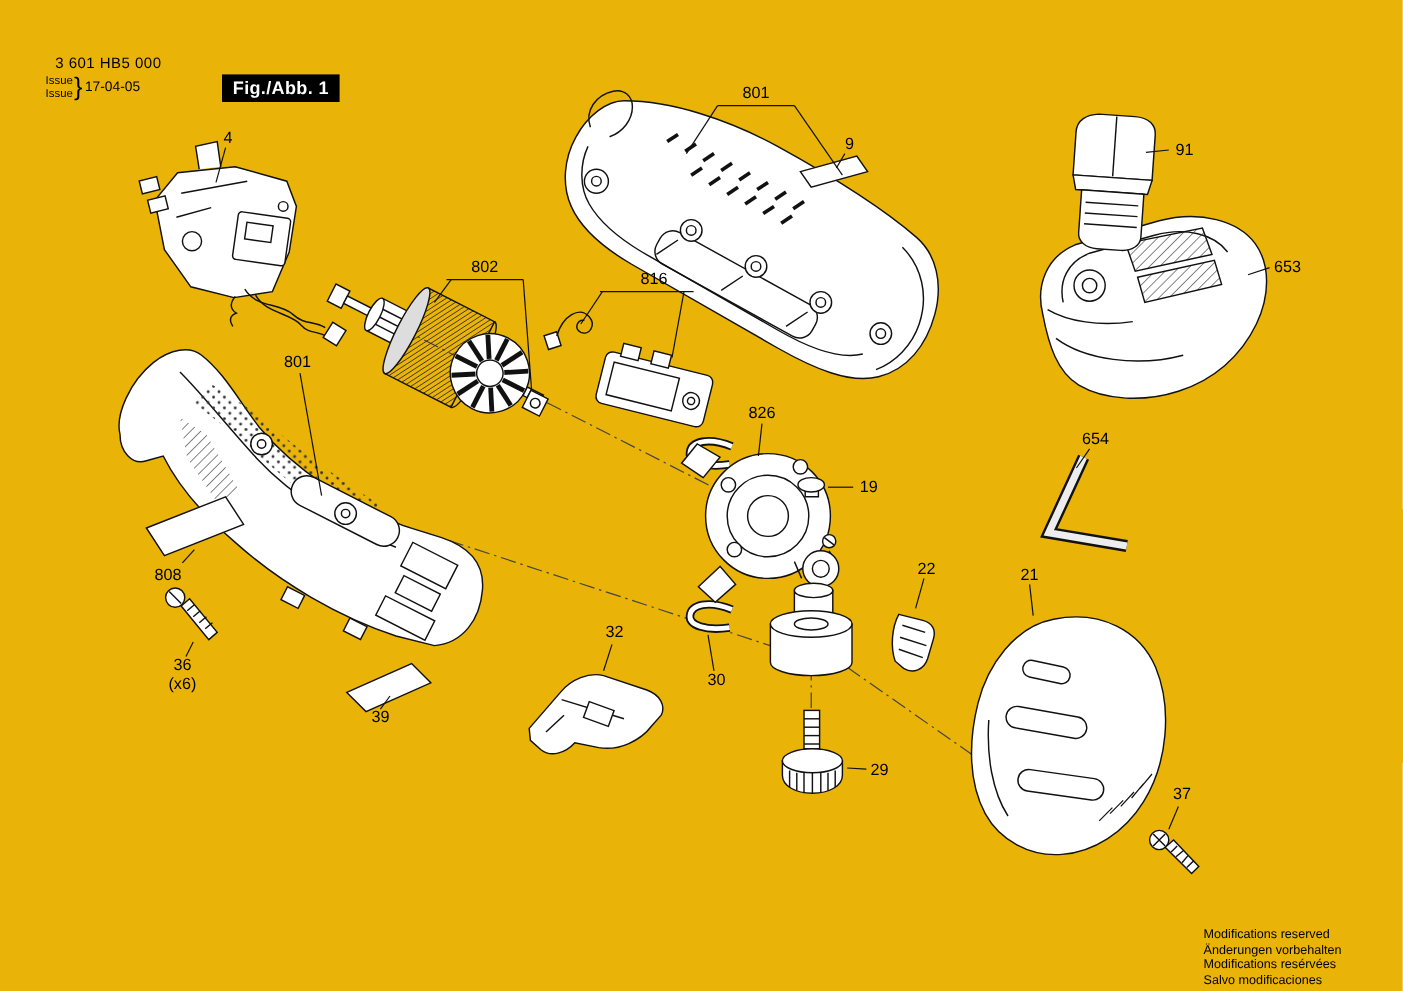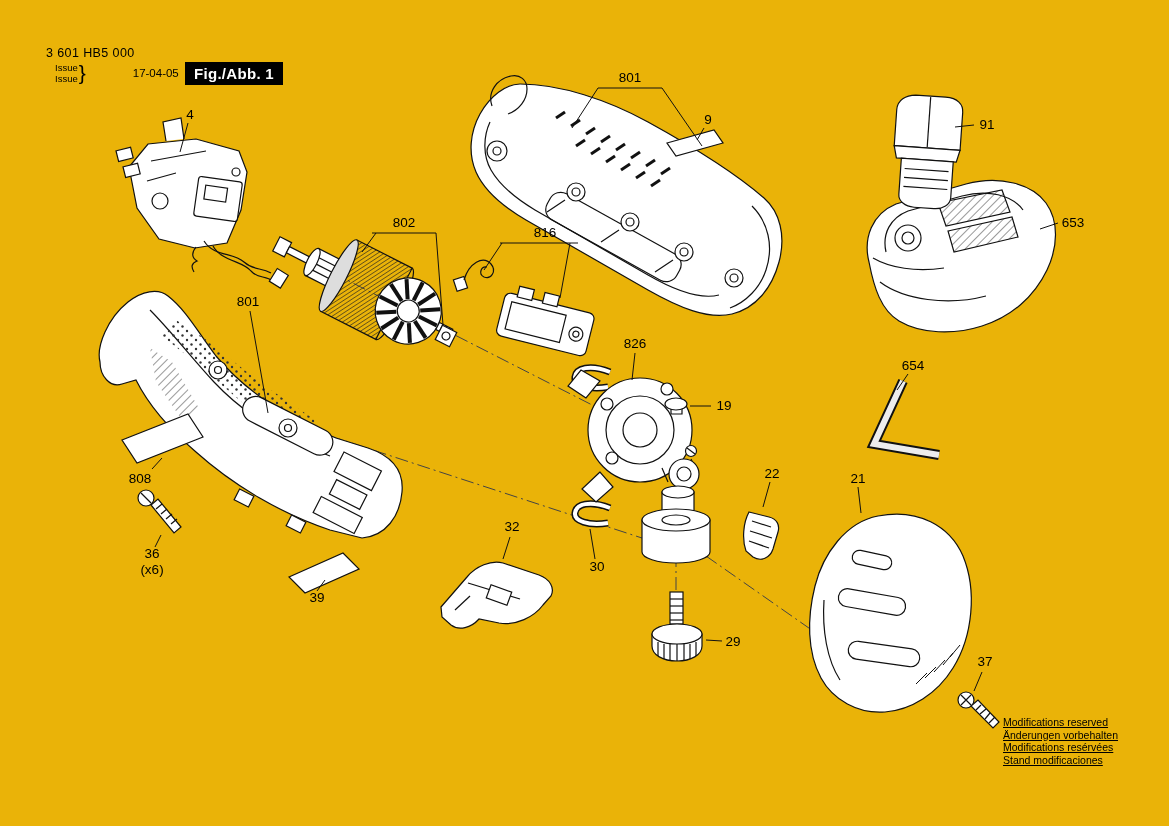--- a/index.html
+++ b/index.html
@@ -1,27 +1,27 @@
 <!DOCTYPE html>
 <html><head>
 <meta charset="utf-8">
 <style>
   * { margin:0; padding:0; box-sizing:border-box; }
   html,body { background:#fff; }
   body { width:1169px; height:826px; font-family:"Liberation Sans",sans-serif; color:#000; }
   .canvas { position:relative; width:1169px; height:826px; background:#eab308; overflow:hidden; }
   .canvas > svg { position:absolute; left:0; top:0; }
   .hdr-model { position:absolute; left:46px; top:46px; font-size:12.5px; letter-spacing:.4px; }
-  .hdr-issue { position:absolute; left:55px; top:61px; display:flex; align-items:center; }
+  .hdr-issue { position:absolute; left:38px; top:61px; display:flex; align-items:center; }
   .hdr-issue .labels { display:flex; flex-direction:column; font-size:9.5px; line-height:11px; }
   .hdr-issue .brace { font-size:21px; font-weight:400; margin:0 2px 0 1px; }
-  .hdr-issue .date { font-size:11.5px;margin-left:45px; }
+  .hdr-issue .date { font-size:11.5px; }
   .fig-box { position:absolute; left:137px; top:62px; background:#000; color:#fff;
              font-weight:bold; font-size:15px; padding:3px 9px; letter-spacing:.3px;margin-left:48px; }
-  .footer { position:absolute; left:1003px; top:716px; font-size:10.5px; line-height:12.5px;text-decoration:underline; }
+  .footer { position:absolute; left:1003px; top:773px; font-size:10.5px; line-height:12.5px; }
 </style>
 </head>
 <body>
 
 <div class="canvas">
 
   <div class="hdr-model">3 601 HB5 000</div>
 
   <div class="hdr-issue">
     <div class="labels">
@@ -368,16 +368,16 @@
       <text x="597" y="571">30</text>
       <text x="733" y="646">29</text>
       <text x="985" y="666">37</text>
     </g>
   </svg>
 
   <div class="footer">
     <div>Modifications reserved</div>
     <div>Änderungen vorbehalten</div>
     <div>Modifications resérvées</div>
-    <div>Stand modificaciones</div>
+    <div>Salvo modificaciones</div>
   </div>
 
 </div>
 
 </body></html>

